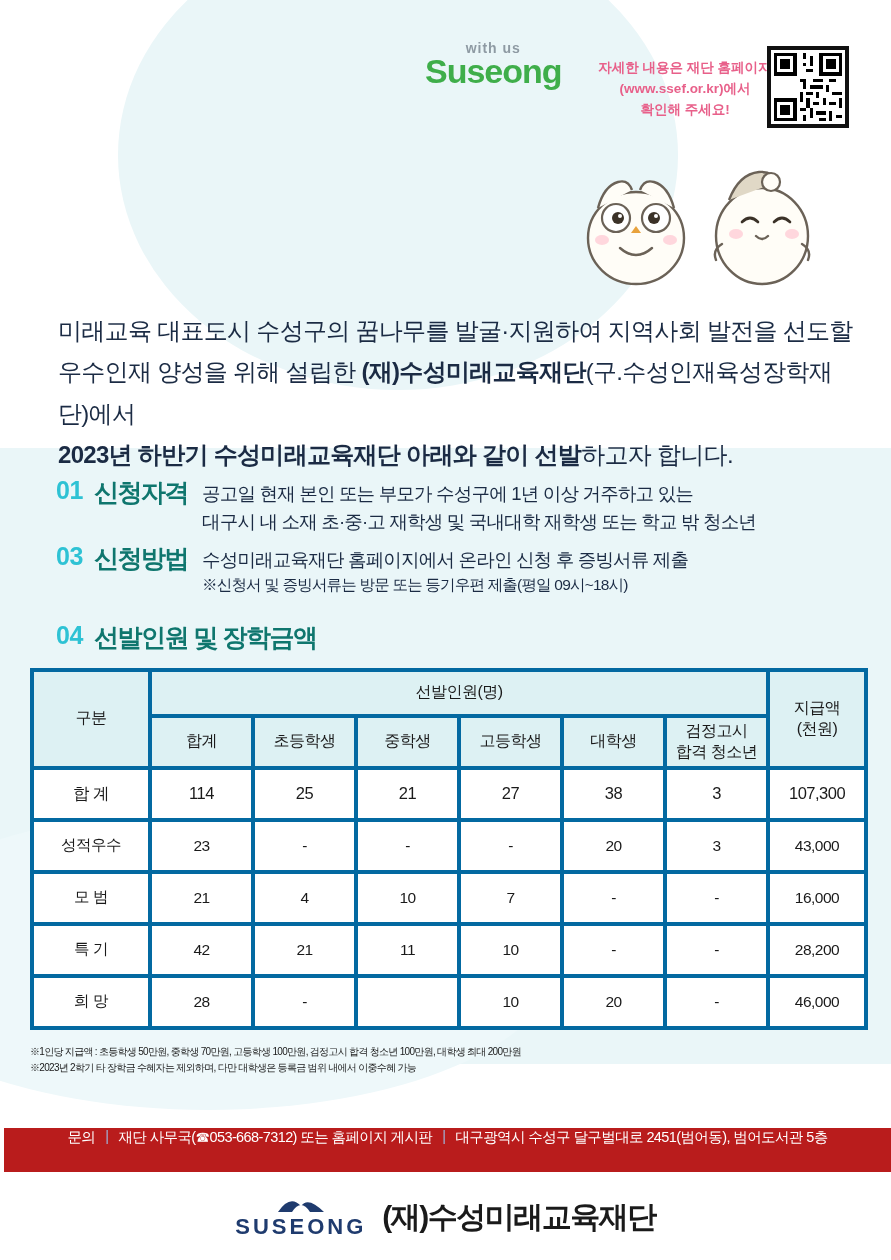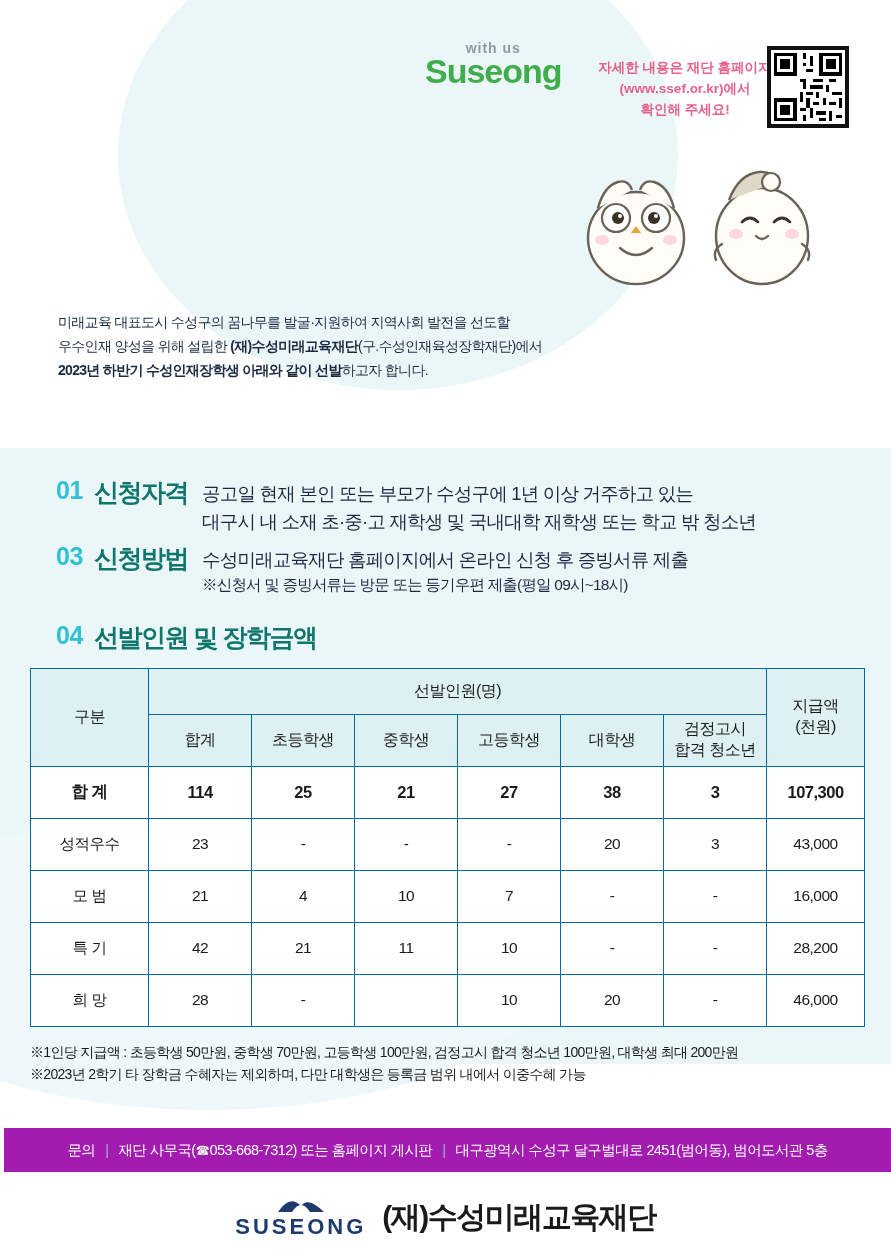--- a/index.html
+++ b/index.html
@@ -101,21 +101,21 @@
     position: absolute;
     right: 55px; top: 160px;
     width: 290px; height: 130px;
     z-index: 3;
   }
 
   .lede {
     position: absolute;
     left: 58px; top: 310px;
     width: 800px;
-    font-size: 14px;
+    font-size: 24px;
     line-height: 1.72;
     color: #1b2b44;
     letter-spacing: -0.7px;
     z-index: 3;
   }
   .lede b { font-weight: bold; }
 
   
   .body-sec {
     position: relative;
@@ -149,48 +149,48 @@
 
   
   table.grid {
     width: 834px;
     margin: 0 auto;
     border-collapse: collapse;
     background: #fff;
     table-layout: fixed;
   }
   table.grid th, table.grid td {
-    border: 1px solid #0369a1;
+    border: 4px solid #0369a1;
     text-align: center;
     font-size: 15.5px;
     color: #1a1a1a;
     letter-spacing: -0.5px;
     height: 52px;
   }
   table.grid thead th {
     background: #ddf1f3;
     font-weight: normal;
     font-size: 16px;
   }
   table.grid thead th.tall { height: 46px; }
   .rowhead { font-size: 16px; letter-spacing: 4px; }
   .rowhead.nospace { letter-spacing: -0.5px; }
-  tr.total td { font-weight: bold; font-size: 16.5px; margin-top: 16px; }
+  tr.total td { font-weight: normal; font-size: 16.5px; margin-top: 16px; }
 
   .footnotes {
     width: 834px; margin: 14px auto 12px auto;
-    font-size: 14px; color: #1a1a1a; line-height: 1.6;
+    font-size: 10px; color: #1a1a1a; line-height: 1.6;
     letter-spacing: -0.7px;
   }
 
   
   .footer-bar {
     position: absolute; left: 4px; right: 0; bottom: 88px;
-    height: 44px; background: #a21caf; color: #fff;
-    display: flex; align-items: center; justify-content: center;
+    height: 44px; background: #b91c1c; color: #fff;
+    display: flex; justify-content: center;
     font-size: 14.5px; letter-spacing: -0.6px;
   }
   .footer-bar .sep { margin: 0 10px; color: #9fb4d8; }
   .footer-logo {
     position: absolute; left: 0; right: 0; bottom: 0; height: 88px;
     background: #fff; display: flex; align-items: center; justify-content: center;
   }
   .logo-wrap { display: flex; align-items: flex-end; gap: 16px; }
   .logo-mark { display: flex; flex-direction: column; align-items: center; }
   .logo-su {
@@ -309,21 +309,21 @@
         </g>
       </svg>
     </div>
 
     <div class="lede">
       <div>미래교육 대표도시 수성구의 꿈나무를 발굴·지원하여 지역사회 발전을 선도할</div>
       <div>
         <span>우수인재 양성을 위해 설립한 </span><b>(재)수성미래교육재단</b><span>(구.수성인재육성장학재단)에서</span>
       </div>
       <div>
-        <b>2023년 하반기 수성인재장학생 아래와 같이 선발</b><span>하고자 합니다.</span>
+        <b>2023년 하반기 수성미래교육재단 아래와 같이 선발</b><span>하고자 합니다.</span>
       </div>
     </div>
   </div>
 
   <div class="body-sec">
     <div class="body-white"></div>
 
     <div class="item">
       <div class="num">01</div>
       <div class="item-label">신청자격</div>

